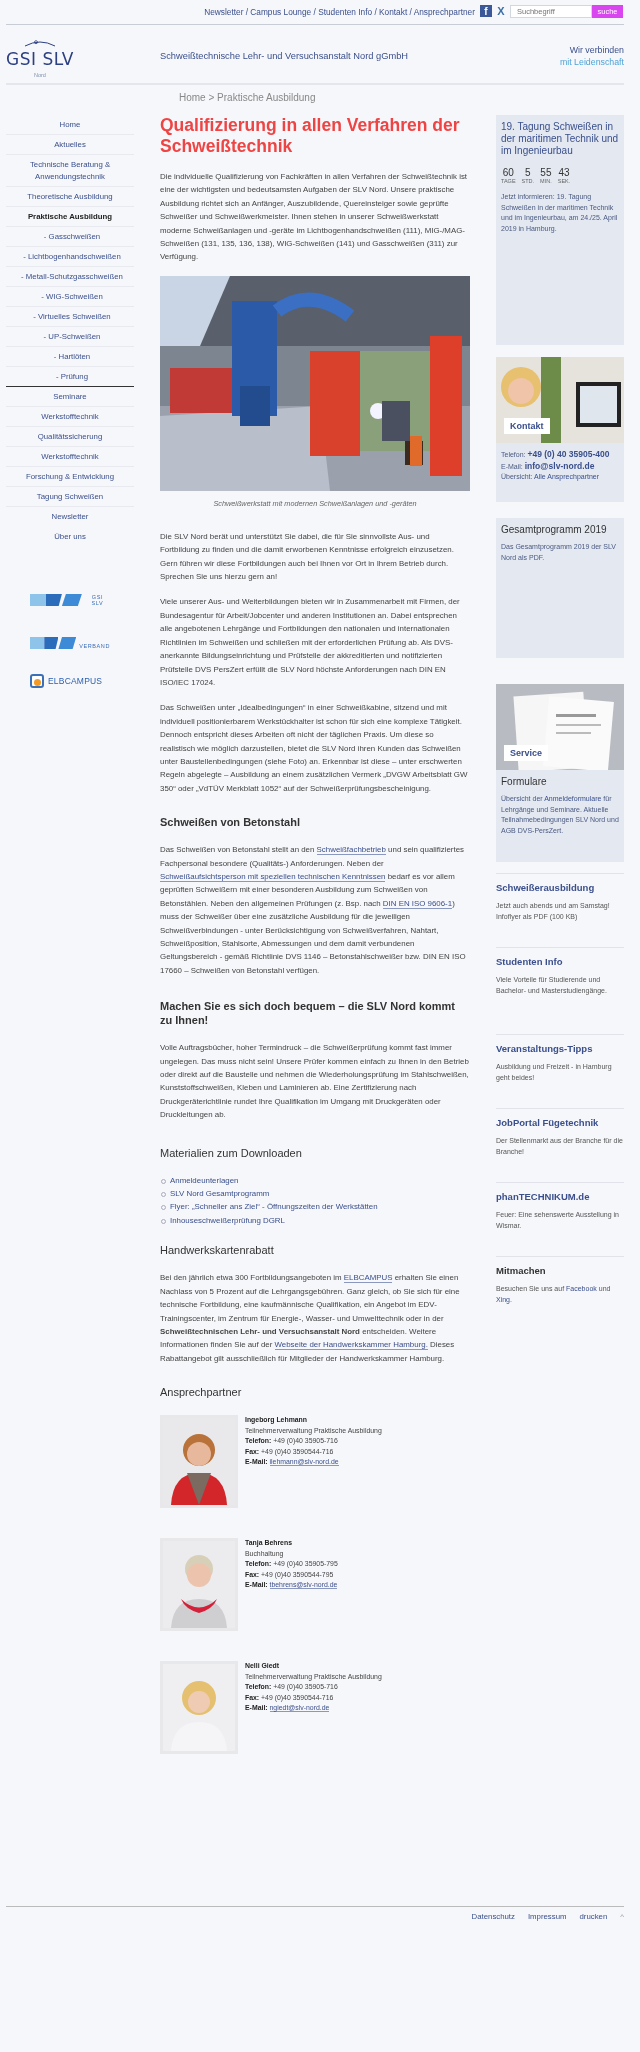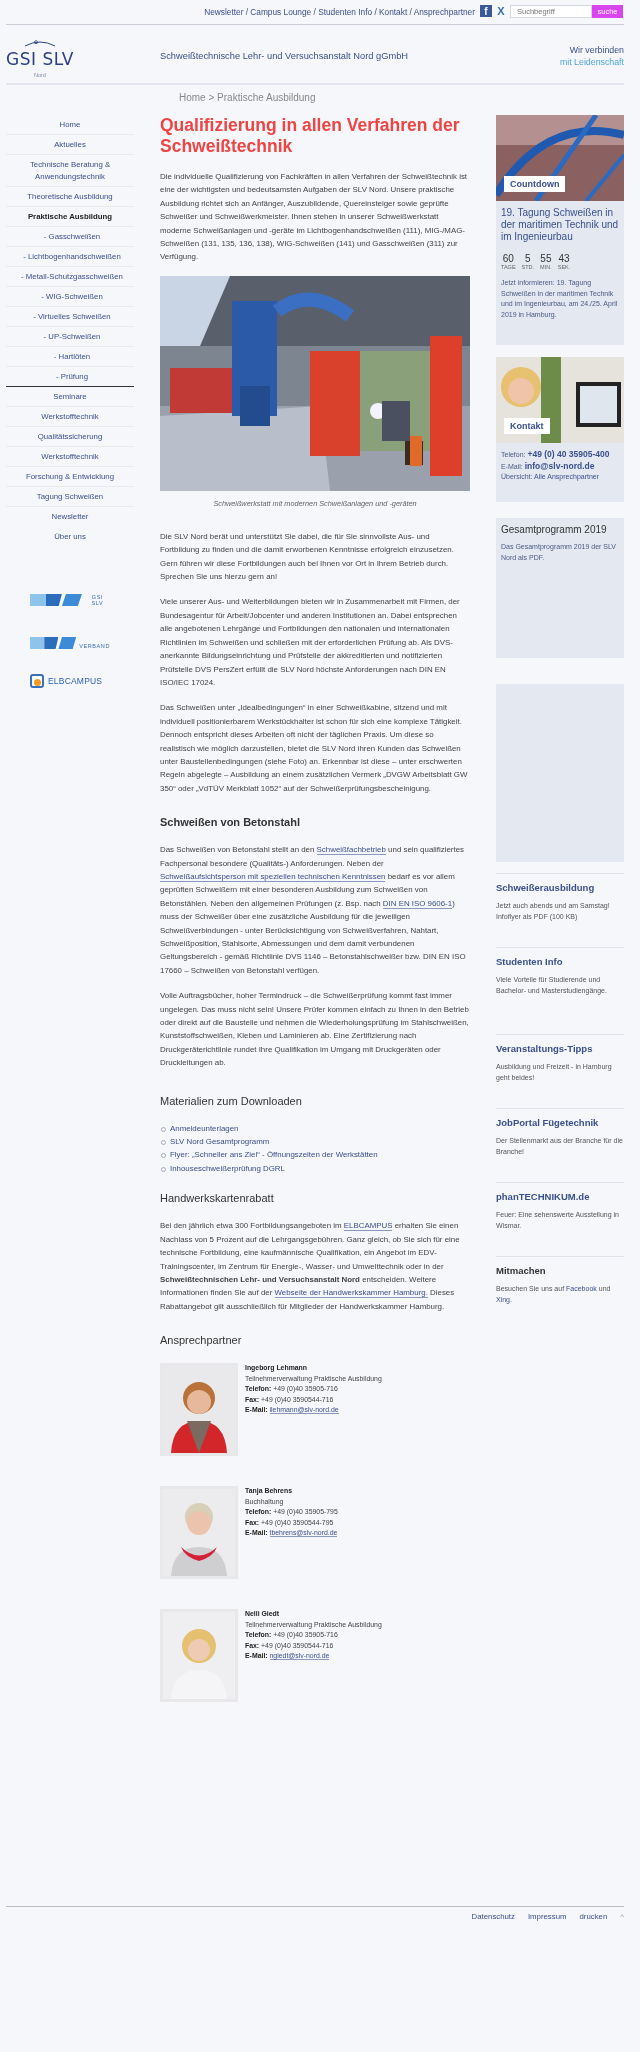--- a/index.html
+++ b/index.html
@@ -187,20 +187,21 @@
   </div>
   <div class="caption">Schweißwerkstatt mit modernen Schweißanlagen und -geräten</div>
 
   <p>Die SLV Nord berät und unterstützt Sie dabei, die für Sie sinnvollste Aus- und Fortbildung zu finden und die damit erworbenen Kenntnisse erfolgreich einzusetzen. Gern führen wir diese Fortbildungen auch bei Ihnen vor Ort in Ihrem Betrieb durch. Sprechen Sie uns hierzu gern an!</p>
   <p>Viele unserer Aus- und Weiterbildungen bieten wir in Zusammenarbeit mit Firmen, der Bundesagentur für Arbeit/Jobcenter und anderen Institutionen an. Dabei entsprechen alle angebotenen Lehrgänge und Fortbildungen den nationalen und internationalen Richtlinien im Schweißen und schließen mit der erforderlichen Prüfung ab. Als DVS-anerkannte Bildungseinrichtung und Prüfstelle der akkreditierten und notifizierten Prüfstelle DVS PersZert erfüllt die SLV Nord höchste Anforderungen nach DIN EN ISO/IEC 17024.</p>
   <p>Das Schweißen unter „Idealbedingungen“ in einer Schweißkabine, sitzend und mit individuell positionierbarem Werkstückhalter ist schon für sich eine komplexe Tätigkeit. Dennoch entspricht dieses Arbeiten oft nicht der täglichen Praxis. Um diese so realistisch wie möglich darzustellen, bietet die SLV Nord ihren Kunden das Schweißen unter Baustellenbedingungen (siehe Foto) an. Erkennbar ist diese – unter erschwerten Regeln abgelegte – Ausbildung an einem zusätzlichen Vermerk „DVGW Arbeitsblatt GW 350“ oder „VdTÜV Merkblatt 1052“ auf der Schweißerprüfungsbescheinigung.</p>
 
   <h2>Schweißen von Betonstahl</h2>
   <p><span>Das Schweißen von Betonstahl stellt an den </span><a class="ul">Schweißfachbetrieb</a><span> und sein qualifiziertes Fachpersonal besondere (Qualitäts-) Anforderungen. Neben der </span><a class="ul">Schweißaufsichtsperson mit speziellen technischen Kenntnissen</a><span> bedarf es vor allem geprüften Schweißern mit einer besonderen Ausbildung zum Schweißen von Betonstählen. Neben den allgemeinen Prüfungen (z. Bsp. nach </span><a class="ul">DIN EN ISO 9606-1</a><span>) muss der Schweißer über eine zusätzliche Ausbildung für die jeweiligen Schweißverbindungen - unter Berücksichtigung von Schweißverfahren, Nahtart, Schweißposition, Stahlsorte, Abmessungen und dem damit verbundenen Geltungsbereich - gemäß Richtlinie DVS 1146 – Betonstahlschweißer bzw. DIN EN ISO 17660 – Schweißen von Betonstahl verfügen.</span></p>
 
+  <h2 style="margin-top:22px">Machen Sie es sich doch bequem – die SLV Nord kommt zu Ihnen!</h2>
   <p>Volle Auftragsbücher, hoher Termindruck – die Schweißerprüfung kommt fast immer ungelegen. Das muss nicht sein! Unsere Prüfer kommen einfach zu Ihnen in den Betrieb oder direkt auf die Baustelle und nehmen die Wiederholungsprüfung im Stahlschweißen, Kunststoffschweißen, Kleben und Laminieren ab. Eine Zertifizierung nach Druckgeräterichtlinie rundet Ihre Qualifikation im Umgang mit Druckgeräten oder Druckleitungen ab.</p>
 
   <h3 style="margin-top:24px">Materialien zum Downloaden</h3>
   <ul class="dl">
     <li><a>Anmeldeunterlagen</a></li>
     <li><a>SLV Nord Gesamtprogramm</a></li>
     <li><a>Flyer: „Schneller ans Ziel“ - Öffnungszeiten der Werkstätten</a></li>
     <li><a>Inhouseschweißerprüfung DGRL</a></li>
   </ul>
 
@@ -260,30 +261,20 @@
       <b>Nelli Giedt</b><br>
       <span>Teilnehmerverwaltung Praktische Ausbildung</span><br>
       <b>Telefon:</b> <span>+49 (0)40 35905-716</span><br>
       <b>Fax:</b> <span>+49 (0)40 3590544-716</span><br>
       <b>E-Mail:</b> <a class="ul">ngiedt@slv-nord.de</a>
     </div>
   </div>
 </main>
 
 <div class="rs card" style="top:115px;height:230px">
-  <div class="img">
-    <svg width="128" height="86" viewBox="0 0 128 86">
-        <rect width="128" height="86" fill="#8a6060"></rect>
-        <rect width="128" height="30" fill="#b49090"></rect>
-        <path d="M0 80 Q50 0 128 20" stroke="#1f5ab0" stroke-width="8" fill="none"></path>
-        <path d="M40 86 L100 0" stroke="#2a6ac0" stroke-width="5"></path>
-        <path d="M90 86 L128 40" stroke="#2a6ac0" stroke-width="4"></path>
-      </svg>
-    <span class="tag">Countdown</span>
-  </div>
   <div class="body">
     <h4>19. Tagung Schweißen in der maritimen Technik und im Ingenieurbau</h4>
     <div class="cd">
       <div class="u">
           <div class="n">60</div>
           <div class="l">TAGE</div>
         </div>
       <div class="u">
           <div class="n">5</div>
           <div class="l">STD.</div>
@@ -321,20 +312,35 @@
 </div>
 
 <div class="rs card" style="top:518px;height:140px">
   <div class="body">
     <h4 class="dark" style="margin-bottom:6px">Gesamtprogramm 2019</h4>
     <p>Das Gesamtprogramm 2019 der SLV Nord als PDF.</p>
   </div>
 </div>
 
 <div class="rs card" style="top:684px;height:178px">
+  <div class="img">
+    <svg width="128" height="86" viewBox="0 0 128 86">
+        <rect width="128" height="86" fill="#b8bcc2"></rect>
+        <rect x="20" y="10" width="70" height="76" fill="#f6f6f6" transform="rotate(-4 55 48)"></rect>
+        <rect x="50" y="15" width="65" height="70" fill="#fafafa" transform="rotate(5 82 50)"></rect>
+        <rect x="60" y="30" width="40" height="3" fill="#999"></rect>
+        <rect x="60" y="40" width="45" height="2" fill="#bbb"></rect>
+        <rect x="60" y="48" width="35" height="2" fill="#bbb"></rect>
+      </svg>
+    <span class="tag">Service</span>
+  </div>
+  <div class="body">
+    <h4 class="dark" style="margin-bottom:6px">Formulare</h4>
+    <p><span>Übersicht der </span><a>Anmeldeformulare</a><span> für Lehrgänge und Seminare. Aktuelle Teilnahmebedingungen SLV Nord und AGB DVS-PersZert.</span></p>
+  </div>
 </div>
 
 <div class="rs box" style="top:873px">
   <h4>Schweißerausbildung</h4>
   <p>Jetzt auch abends und am Samstag! Infoflyer als PDF (100 KB)</p>
 </div>
 <div class="rs box" style="top:947px">
   <h4>Studenten Info</h4>
   <p>Viele Vorteile für Studierende und Bachelor- und Masterstudiengänge.</p>
 </div>

